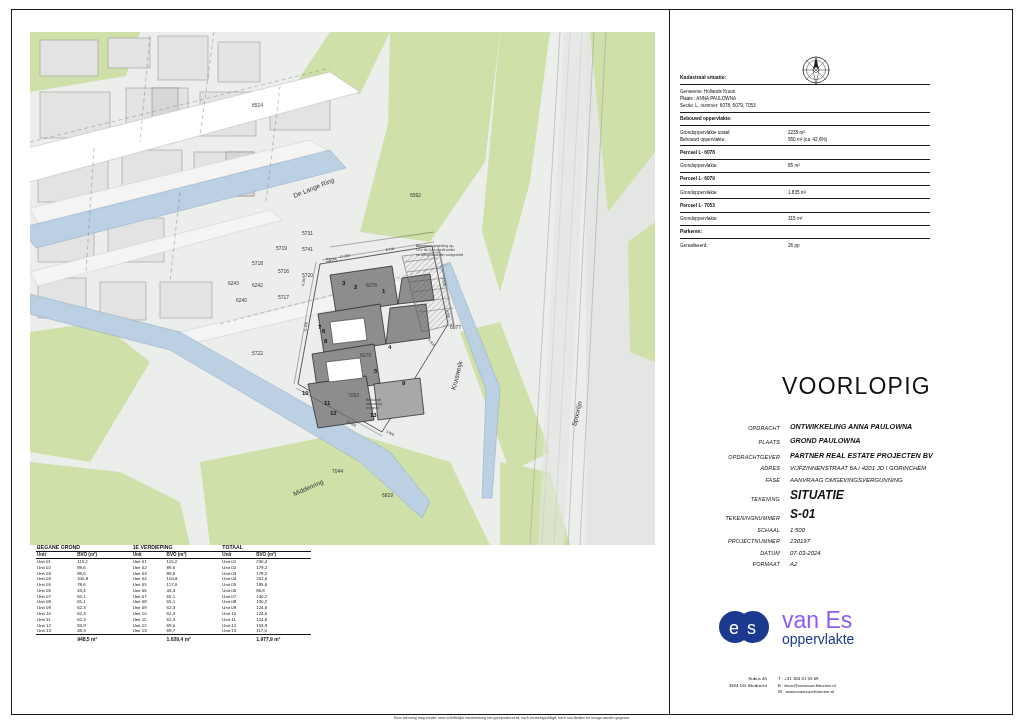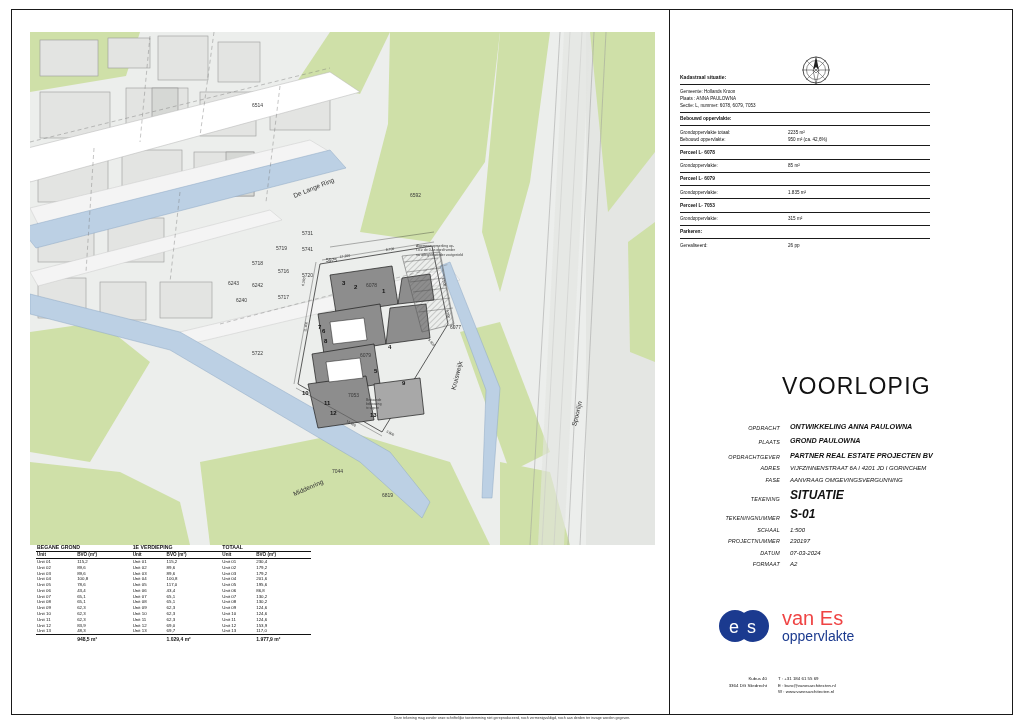--- a/index.html
+++ b/index.html
@@ -40,21 +40,21 @@
   #meta .mlbl{width:100px;text-align:right;padding-right:10px;color:#111;font-size:5.4px;letter-spacing:0.2px;}
   #meta .mval{flex:1;color:#111;}
   #meta .big{font-weight:bold;font-size:7.2px;}
   #meta .mid{font-size:6px;}
   #meta .bigger{font-weight:bold;font-size:12px;}
 
   
   #logo{position:absolute;left:718px;top:608px;display:flex;align-items:center;}
   #logo .mark{width:54px;height:34px;}
   #logo .txt{margin-left:10px;line-height:1.05;}
-  #logo .l1{font-size:20px;color:#ef4444;font-family:"Liberation Sans",sans-serif;}
+  #logo .l1{font-size:23px;color:#8b5cf6;font-family:"Liberation Sans",sans-serif;}
   #logo .l2{font-size:14px;color:#1b3a8f;font-family:"Liberation Sans",sans-serif;}
 
   #addr{position:absolute;left:707px;top:676px;font-size:4.4px;text-align:right;width:60px;line-height:1.5;color:#111;}
   #contact{position:absolute;left:778px;top:676px;font-size:4.4px;line-height:1.5;color:#111;}
 
   #footer{position:absolute;left:0;top:716px;width:1024px;text-align:center;font-size:3.6px;color:#333;}
 </style>
 </head>
 <body>
 

